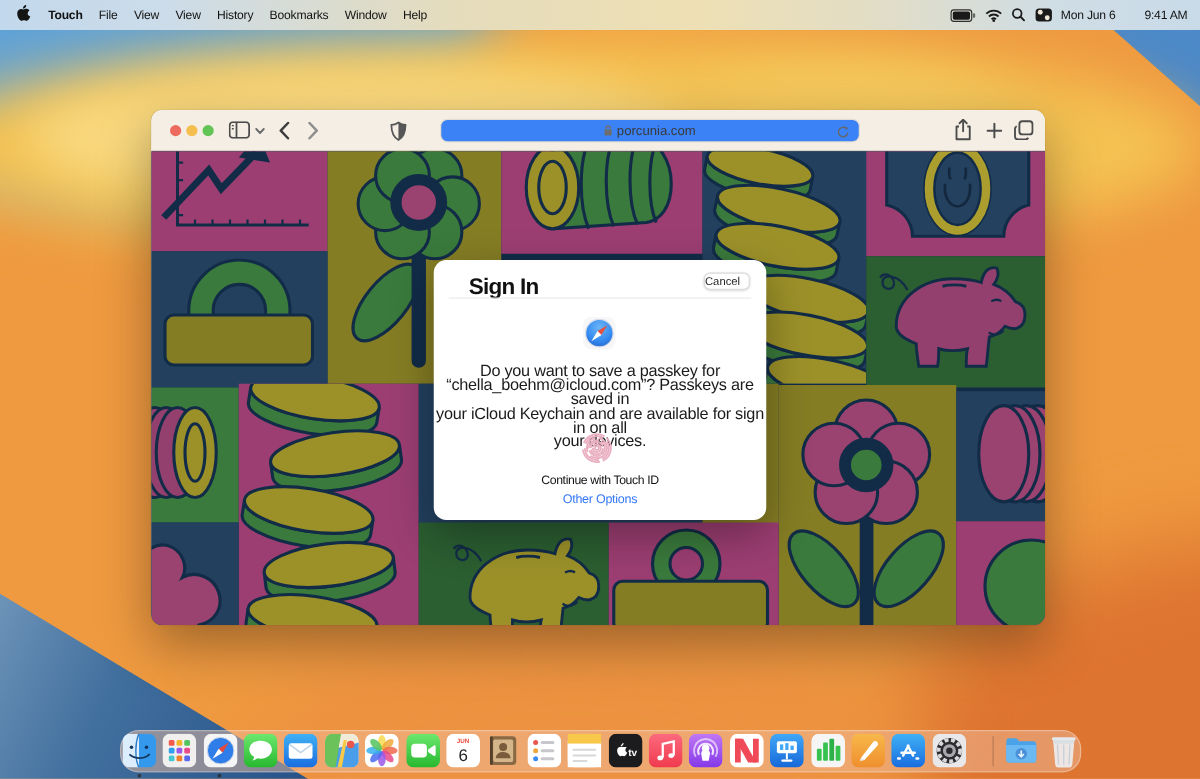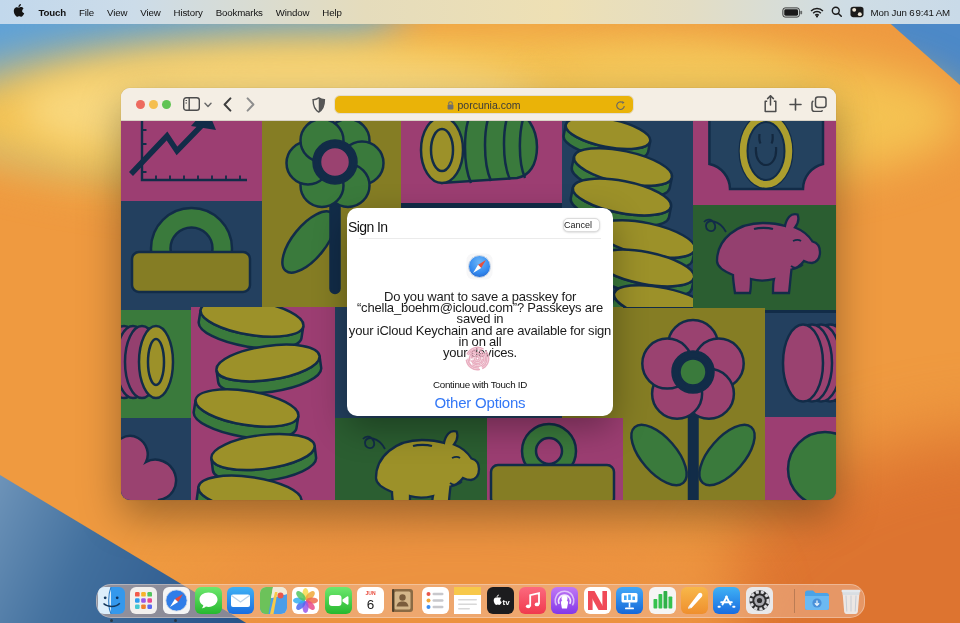--- a/index.html
+++ b/index.html
@@ -3,21 +3,21 @@
 *{margin:0;padding:0;box-sizing:border-box}
 html,body{width:960px;height:623px;overflow:hidden;font-family:"Liberation Sans",sans-serif}
 #desk{position:absolute;inset:0;background:#ef9a40;overflow:hidden}
 .wl{position:absolute;border-radius:50%}
 #menubar{position:absolute;left:0;top:0;width:960px;height:24px;display:flex;align-items:center;font-size:9.7px;letter-spacing:-0.15px;color:#121212;background:linear-gradient(90deg,#c2d8ec 0%,#ccdce9 14%,#e5dcbc 38%,#eee0b4 58%,#e3ddc4 72%,#cfdde5 88%,#c9dae8 100%)}
 #menubar .it{margin:0 6.5px}
 #menubar .right{margin-left:auto;display:flex;align-items:center}
 #win{position:absolute;left:121px;top:88px;width:715px;height:412px;border-radius:9px;box-shadow:0 16px 42px rgba(0,0,0,.34),0 0 1px rgba(0,0,0,.28);overflow:hidden;background:#f5efe5}
 #toolbar{position:absolute;left:0;top:0;width:715px;height:33px;background:#f4eee4;border-bottom:1px solid #d8d2c6}
 .tl{position:absolute;top:12px;width:9px;height:9px;border-radius:50%}
-#urlf{position:absolute;left:213px;top:7px;width:300px;height:19px;background:#eab308;border:1px solid #e3ddd1;border-radius:6px;font-size:10.5px;color:#3a3a3a;text-align:center;line-height:18px}
+#urlf{position:absolute;left:231px;top:7px;width:336px;height:19px;background:#3b82f6;border:1px solid #e3ddd1;border-radius:6px;font-size:10.5px;color:#3a3a3a;text-align:center;line-height:18px}
 .tbi{position:absolute;top:5px;color:#4c4c4c}
 #page{position:absolute;left:0;top:33px;width:715px;height:379px;background:#122c48;overflow:hidden}
 .tile{position:absolute;overflow:hidden}
 .tile svg{position:absolute;left:0;top:0}
 #dialog{position:absolute;left:226px;top:120px;width:266px;height:208px;background:#fff;border-radius:10px;box-shadow:0 12px 34px rgba(0,0,0,.33)}
 #dock{position:absolute;left:96px;top:584px;width:769px;height:34px;background:rgba(240,190,160,.48);border:1px solid rgba(255,255,255,.3);border-radius:15px}
 .di{position:absolute;top:587px;width:27px;height:27px;border-radius:6.5px}
 .dot{position:absolute;top:619px;width:3px;height:3px;border-radius:50%;background:rgba(40,40,40,.75)}
 </style></head><body>
 <div id="desk">
@@ -58,21 +58,21 @@
       </svg>
     <svg width="11.5" height="11.5" viewBox="0 0 13 13" style="margin-right:7px">
         <circle cx="5.4" cy="5.4" r="3.9" fill="none" stroke="#1a1a1a" stroke-width="1.6"></circle>
         <line x1="8.4" y1="8.4" x2="11.6" y2="11.6" stroke="#1a1a1a" stroke-width="1.7" stroke-linecap="round"></line>
       </svg>
     <svg width="14" height="14" viewBox="0 0 15 15" style="margin-right:7px">
         <rect x="0.5" y="2" width="14" height="11" rx="3" fill="#1a1a1a"></rect>
         <circle cx="4.5" cy="5.2" r="2.1" fill="#f0e8d8"></circle>
         <circle cx="10.5" cy="9.8" r="2.1" fill="#f0e8d8"></circle>
       </svg>
-    <span style="margin-right:1px;font-size:9.7px">Mon Jun 6</span>
+    <span style="margin-right:23px;font-size:9.7px">Mon Jun 6</span>
       <span style="margin-right:10px;font-size:9.7px">9:41 AM</span>
   </span>
 </div>
 <div id="win">
   <div id="toolbar">
     <div class="tl" style="left:15px;background:#ed6a5f"></div>
     <div class="tl" style="left:28px;background:#f5bf4f"></div>
     <div class="tl" style="left:41px;background:#61c454"></div>
     <svg class="tbi" style="left:62px;top:9px" width="17" height="14" viewBox="0 0 17 14">
         <rect x="0.7" y="0.7" width="15.6" height="12.6" rx="2.6" fill="none" stroke="#4c4c4c" stroke-width="1.4"></rect>
@@ -315,21 +315,21 @@
           <g stroke="#122c48">
 <circle cx="62" cy="33" r="20" fill="none" stroke="#3a7a3c" stroke-width="13"></circle>
 <circle cx="62" cy="33" r="27" fill="none" stroke-width="2.5"></circle>
 <circle cx="62" cy="33" r="13" fill="none" stroke-width="2.5"></circle>
 <rect x="4" y="47" width="123" height="40" rx="7" fill="#857d24" stroke-width="2.5"></rect>
           </g>
         </svg>
       </div>
   </div>
   <div id="dialog">
-    <div style="position:absolute;left:1px;top:11px;font-size:14px;letter-spacing:-0.6px;font-weight:normal;color:#111">Sign In</div>
+    <div style="position:absolute;left:28px;top:11px;font-size:18px;letter-spacing:-0.6px;font-weight:bold;color:#111">Sign In</div>
     <div style="position:absolute;right:13px;top:10px;width:37px;height:13.5px;background:#fff;border:1px solid #dcdcdc;border-radius:5px;box-shadow:0 0.5px 2px rgba(0,0,0,.18);font-size:9px;color:#222;text-align:left;line-height:13px">Cancel</div>
     <div style="position:absolute;left:12px;top:30px;width:242px;height:1px;background:#ebebeb"></div>
     <svg style="position:absolute;left:119px;top:45px" width="27" height="27" viewBox="0 0 27 27">
       <defs>
           <radialGradient id="saf" cx="50%" cy="30%" r="75%">
             <stop offset="0%" stop-color="#6cb6f7"></stop>
             <stop offset="65%" stop-color="#338af0"></stop>
             <stop offset="100%" stop-color="#2566cc"></stop>
           </radialGradient>
         </defs>
@@ -356,21 +356,21 @@
           <path d="M4.9 15.0 A8.0 8.0 0 0 1 10.6 4.7"></path>
           <path d="M20.7 7.6 A9.6 9.6 0 0 1 17.2 20.9"></path>
           <path d="M13.6 22.0 A9.6 9.6 0 0 1 2.9 13.1"></path>
           <path d="M3.8 8.5 A9.6 9.6 0 0 1 16.6 3.8"></path>
           <path d="M20.8 5.0 A11.2 11.2 0 0 1 17.8 22.4"></path>
           <path d="M14.4 23.5 A11.2 11.2 0 0 1 1.4 14.3"></path>
           <path d="M2.3 7.9 A11.2 11.2 0 0 1 18.1 2.8"></path>
         </g>
       </svg>
     <div style="position:absolute;left:0;top:171px;width:266px;text-align:center;font-size:9.8px;letter-spacing:-0.3px;color:#111">Continue with Touch ID</div>
-    <div style="position:absolute;left:0;top:186px;width:266px;text-align:center;font-size:15px;letter-spacing:-0.2px;color:#3478f6">Other Options</div>
+    <div style="position:absolute;left:0;top:186px;width:266px;text-align:center;font-size:10px;letter-spacing:-0.2px;color:#3478f6">Other Options</div>
   </div>
 </div>
 <div id="dock"></div>
 <div class="di" style="left:97.8px"><svg width="27" height="27" viewBox="0 0 27 27">
       <defs>
         <linearGradient id="fnd" x1="0" y1="0" x2="1" y2="0">
           <stop offset="0.48" stop-color="#dceefb"></stop>
           <stop offset="0.48" stop-color="#3498ec"></stop>
         </linearGradient>
       </defs>

